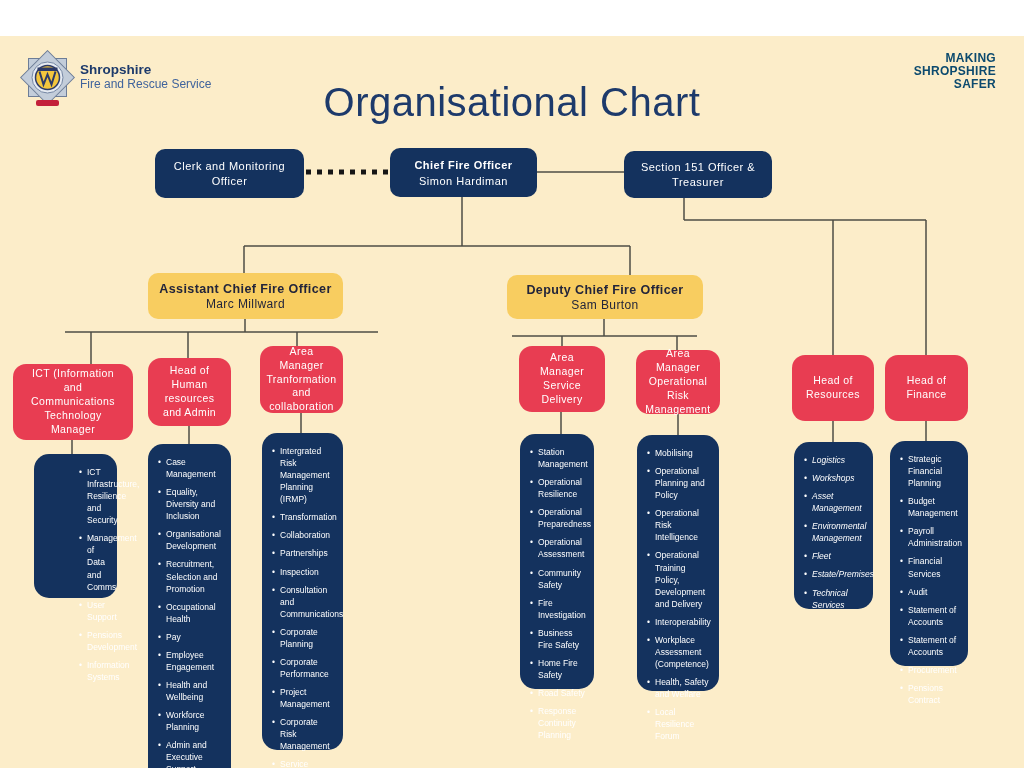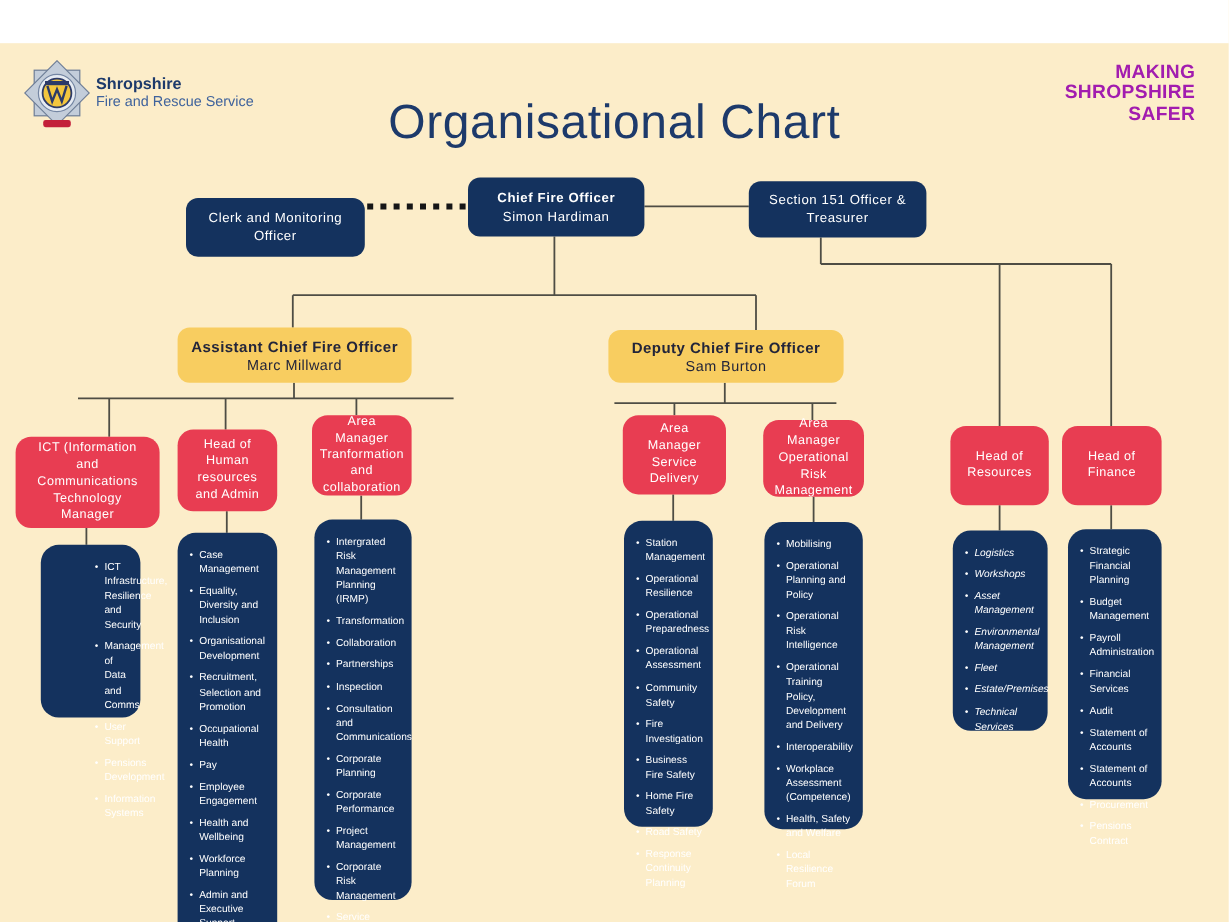--- a/index.html
+++ b/index.html
@@ -7,21 +7,21 @@
   .canvas{position:relative;width:1024px;height:768px;background:#fcedc9;overflow:hidden;margin-top:36px;}
 
   
   .logo{position:absolute;left:20px;top:14px;width:55px;height:58px;}
   .brand{position:absolute;left:80px;top:26px;line-height:1.15;}
   .brand .name{font-size:13.5px;font-weight:bold;color:#1d3a6b;}
   .brand .sub{font-size:12px;color:#3f639c;}
   .page-title{position:absolute;left:0;top:44px;width:1024px;text-align:center;
     font-size:40px;color:#1d3a6b;letter-spacing:0.5px;}
   .tagline{position:absolute;right:28px;top:16px;text-align:right;
-    font-size:16px;font-weight:bold;color:#a21caf;line-height:1.08;letter-spacing:0.3px;}
+    font-size:12px;font-weight:bold;color:#0c4a6e;line-height:1.08;letter-spacing:0.3px;}
 
   
   .lines{position:absolute;left:0;top:0;width:1024px;height:768px;pointer-events:none;}
 
   
   .node{position:absolute;display:flex;flex-direction:column;justify-content:center;
     align-items:center;text-align:center;box-sizing:border-box;}
   .navy{background:#14325e;color:#ffffff;border-radius:10px;}
   .navy .t{font-size:11px;letter-spacing:0.5px;line-height:1.35;}
   .navy .t.b{font-weight:bold;}
@@ -91,21 +91,21 @@
     <div class="name">Shropshire</div>
     <div class="sub">Fire and Rescue Service</div>
   </div>
   <div class="page-title">Organisational Chart</div>
   <div class="tagline">
     <div>MAKING</div>
     <div>SHROPSHIRE</div>
     <div>SAFER</div>
   </div>
 
-  <div class="node navy" style="left:155px;top:129px;width:149px;height:49px;padding:16px 8px;">
+  <div class="node navy" style="left:155px;top:113px;width:149px;height:49px;padding:16px 8px;">
     <div class="t">Clerk and Monitoring Officer</div>
   </div>
   <div class="node navy" style="left:390px;top:112px;width:147px;height:49px;padding:0 8px;">
     <div class="t b">Chief Fire Officer</div>
     <div class="n">Simon Hardiman</div>
   </div>
   <div class="node navy" style="left:624px;top:115px;width:148px;height:47px;padding:0 8px;">
     <div class="t">Section 151 Officer &amp; Treasurer</div>
   </div>
 

